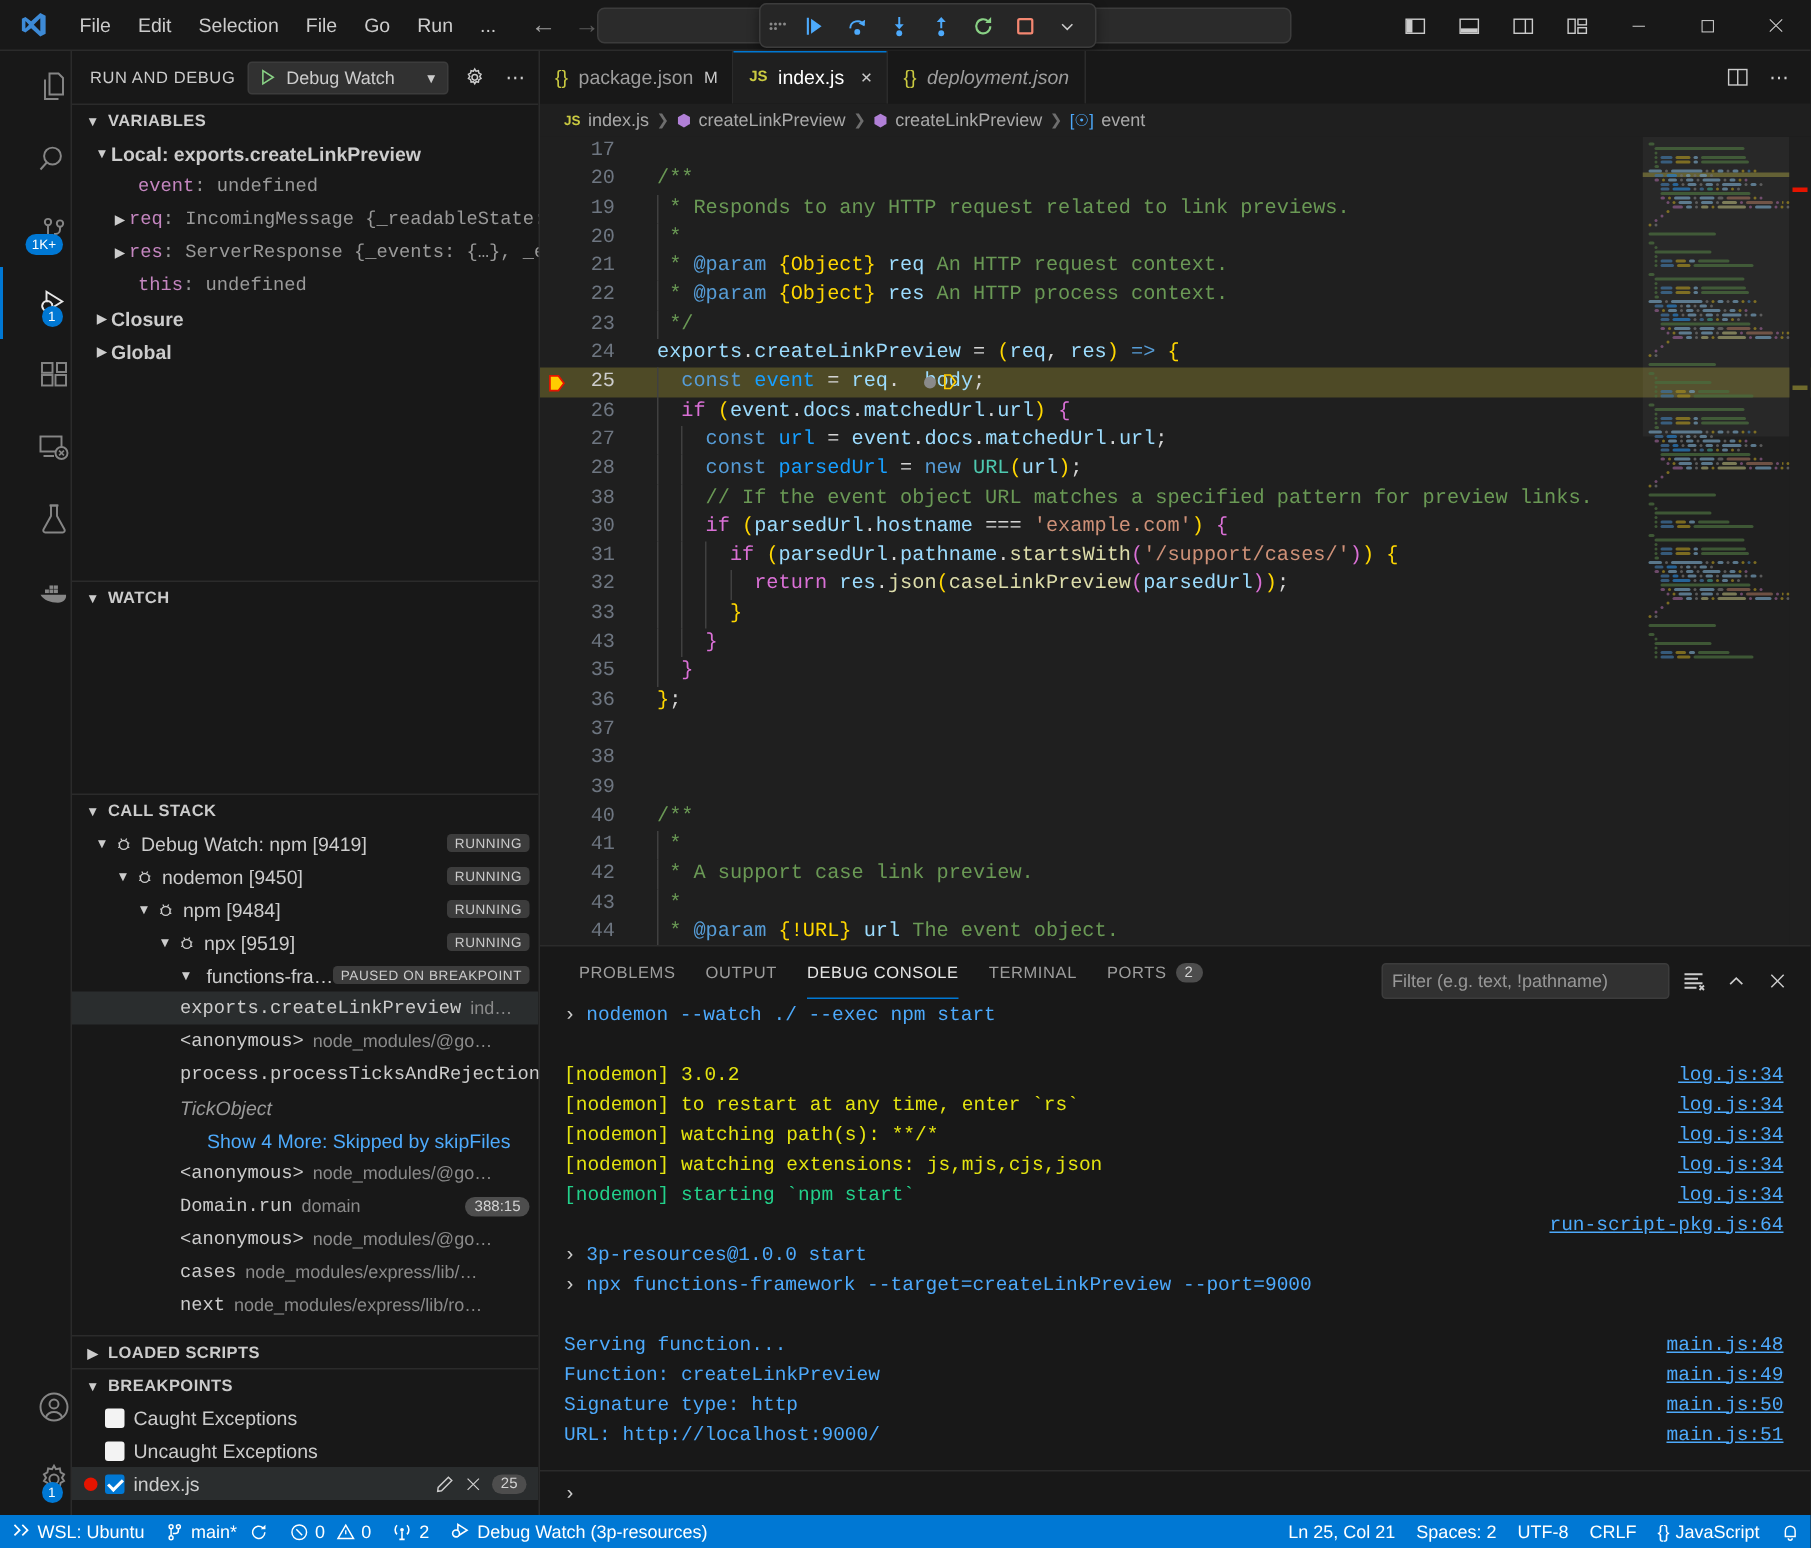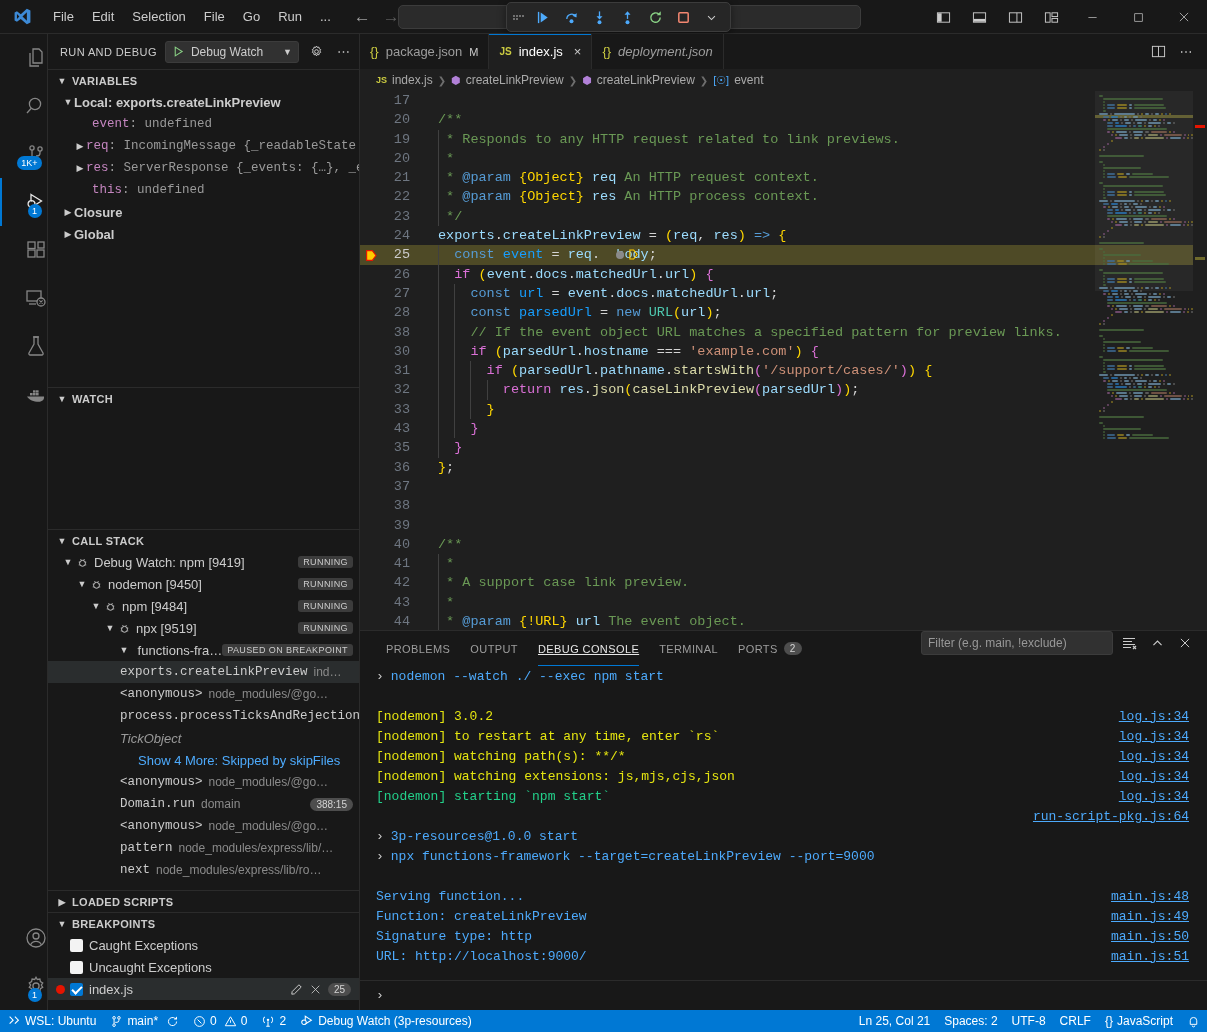--- a/index.html
+++ b/index.html
@@ -187,26 +187,26 @@
 
   #minimap { position: absolute; right: 14px; top: 0; width: 98px; bottom: 0; overflow: hidden; }
   .mm-line { height: 3px; display: flex; gap: 2px; padding-left: 4px; align-items: center; }
   .mm-seg { height: 2px; border-radius: 1px; opacity: .75; }
   #mm-slider { position: absolute; right: 0; top: 0; width: 98px; height: 200px; background: rgba(255,255,255,.045); }
   #editor-scroll-deco { position: absolute; right: 0; top: 0; width: 14px; bottom: 0; background: #1f1f1f; }
   .deco-mark { position: absolute; right: 2px; width: 10px; height: 3px; }
 
   
   #panel { position: absolute; left: 0; right: 0; bottom: 0; height: 380px; background: #181818; border-top: 1px solid #2b2b2b; }
-  #panel-tabs { height: 35px; display: flex; align-items: flex-start; padding-left: 16px; gap: 0; position: relative; }
+  #panel-tabs { height: 35px; display: flex; align-items: flex-end; padding-left: 16px; gap: 0; position: relative; }
   .ptab {
     font-size: 11px; letter-spacing: .4px; color: #9d9d9d; padding: 0 10px; height: 35px;
     display: flex; align-items: center; gap: 6px; position: relative;
   }
-  .ptab.active { color: #e7e7e7; text-decoration: underline; }
+  .ptab.active { color: #e7e7e7; }
   .ptab.active::after {
     content: ''; position: absolute; left: 10px; right: 10px; bottom: 0; height: 1px; background: #0078d4;
   }
   .pbadge { background: #4d4d4d; color: #d4d4d4; border-radius: 9px; font-size: 10px; padding: 1px 6px; }
   #panel-right { margin-left: auto; display: flex; align-items: center; gap: 4px; padding-right: 10px; }
   #filter-box {
     width: 192px; height: 24px; background: #313131; border: 1px solid #3c3c3c; border-radius: 3px;
     display: flex; align-items: center; padding: 0 6px;
   }
   #filter-placeholder { font-size: 12px; color: #989898; }
@@ -579,21 +579,21 @@
     <div class="cs-row" style="padding-left:72px">
       <span class="mono-name">Domain.run</span>
       <span class="cs-sub">domain</span>
       <span class="cs-pill">388:15</span>
     </div>
     <div class="cs-row" style="padding-left:72px">
       <span class="mono-name">&lt;anonymous&gt;</span>
       <span class="cs-sub">node_modules/@go…</span>
     </div>
     <div class="cs-row" style="padding-left:72px">
-      <span class="mono-name">pattern</span>
+      <span class="mono-name">cases</span>
       <span class="cs-sub">node_modules/express/lib/…</span>
     </div>
     <div class="cs-row" style="padding-left:72px">
       <span class="mono-name">next</span>
       <span class="cs-sub">node_modules/express/lib/ro…</span>
     </div>
   </div>
 
   <div class="section-head" style="position:absolute;bottom:98px;left:0;right:0">
     <span class="tw">▶</span>
@@ -1412,21 +1412,21 @@
       </div>
       <div class="ptab">
         <span>TERMINAL</span>
       </div>
       <div class="ptab">
         <span>PORTS</span>
         <span class="pbadge">2</span>
       </div>
       <div id="panel-right">
         <div id="filter-box">
-          <span id="filter-placeholder">Filter (e.g. main, !exclude)</span>
+          <span id="filter-placeholder">Filter (e.g. text, !pathname)</span>
         </div>
         <span class="pr-icon">
           <svg width="16" height="16" viewBox="0 0 16 16">
               <path stroke="#cccccc" stroke-width="1.2" d="M2 3.5h12M2 6.5h9M2 9.5h12M2 12.5h8"></path>
               <path stroke="#cccccc" stroke-width="1.2" d="M12 11l3 3M15 11l-3 3"></path>
             </svg>
         </span>
         <span class="pr-icon">
           <svg width="13" height="13" viewBox="0 0 16 16">
               <path fill="none" stroke="#cccccc" stroke-width="1.4" d="M3 10l5-5 5 5"></path>

